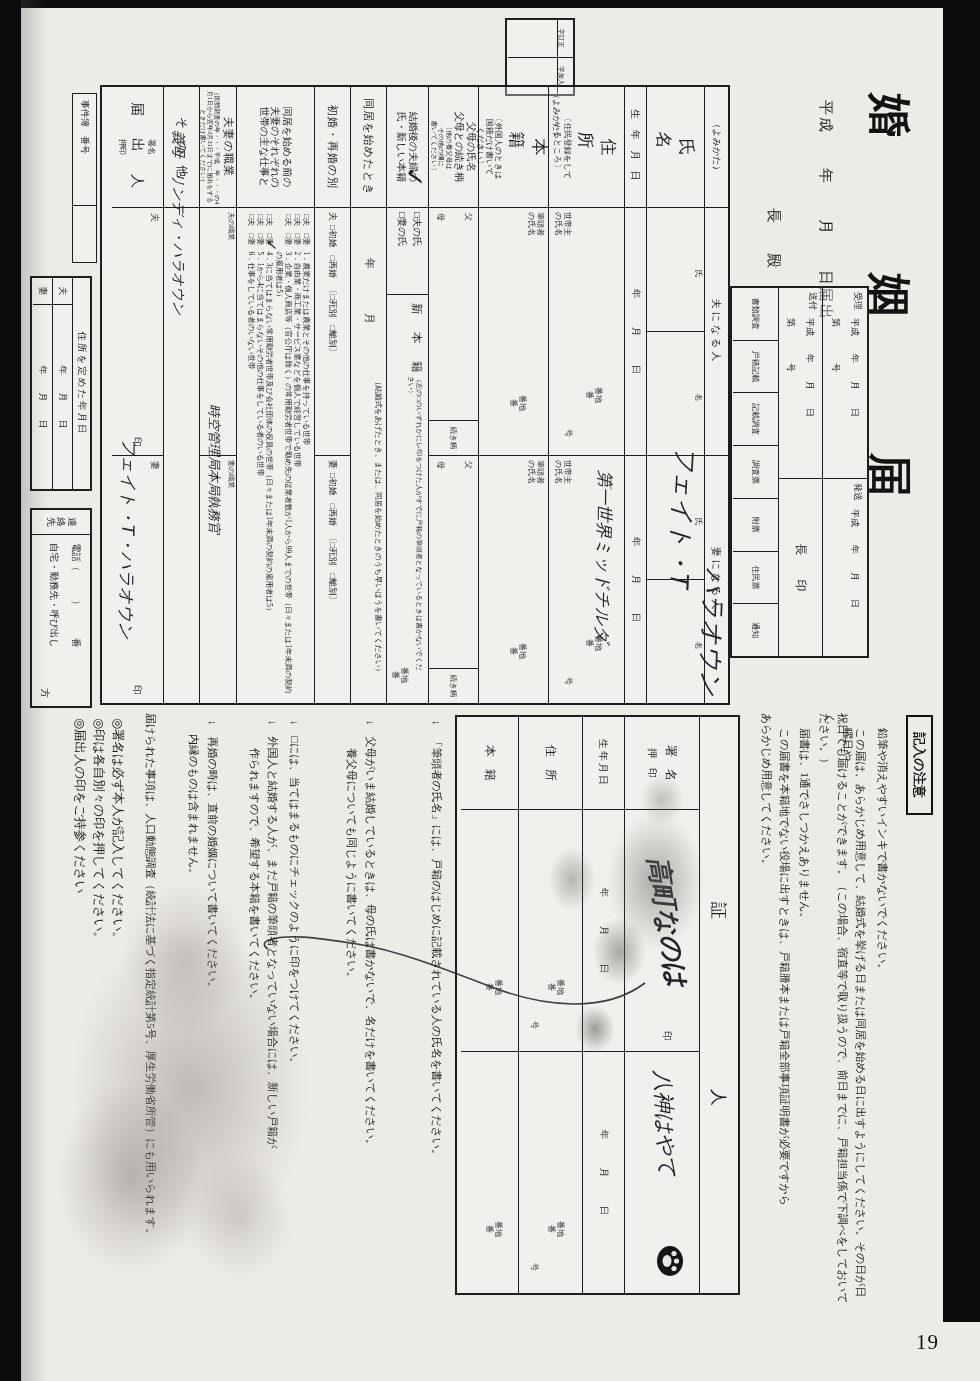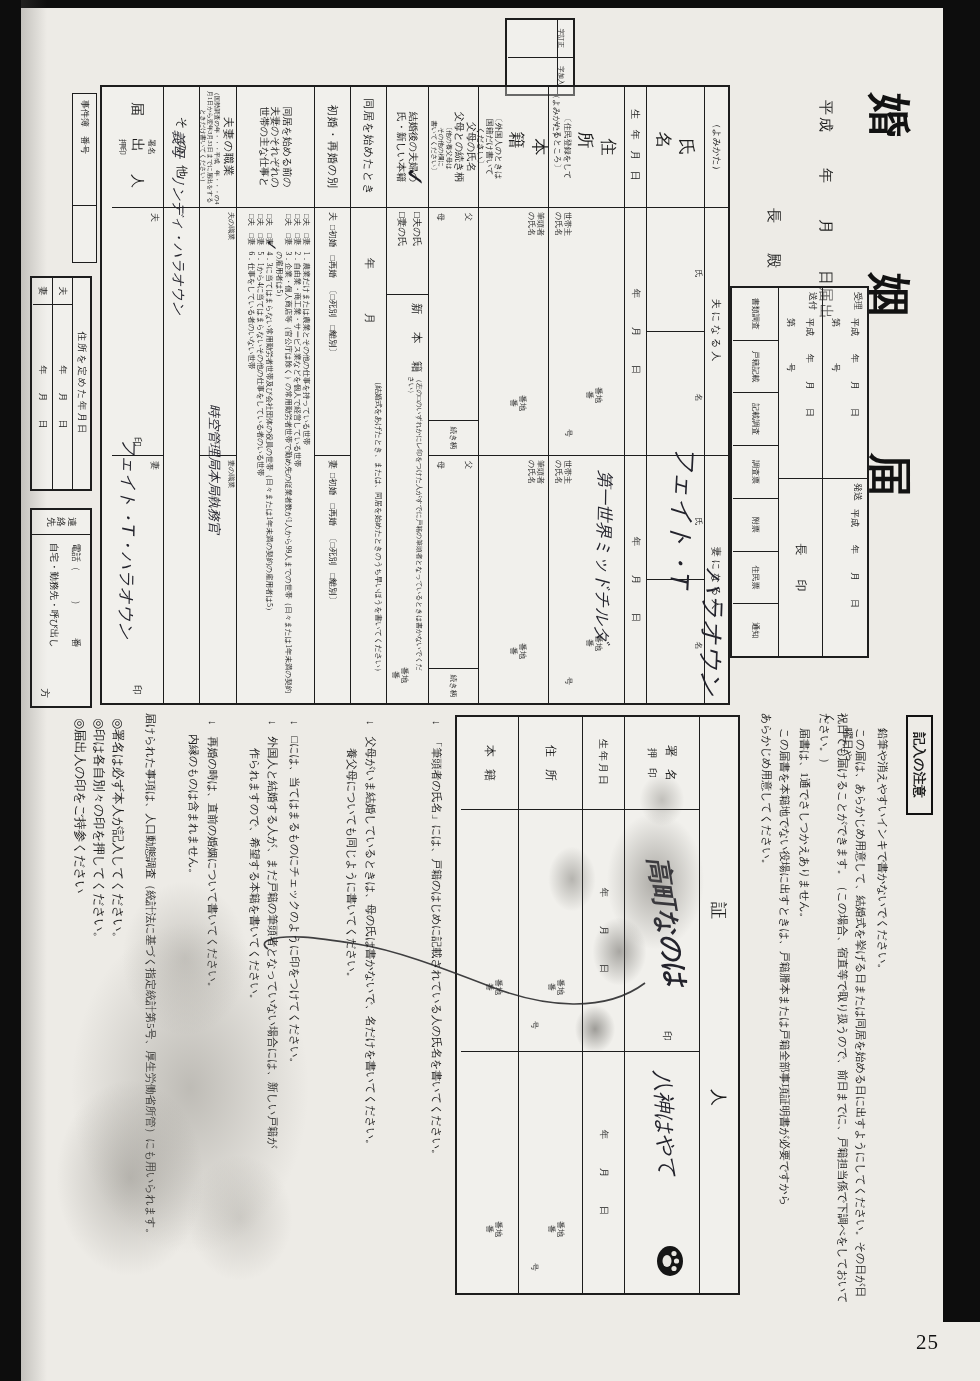--- a/index.html
+++ b/index.html
@@ -485,14 +485,14 @@
     <div class="stain" style="left:1030px;top:700px;width:280px;height:210px;background:radial-gradient(closest-side,rgba(110,107,100,.38),rgba(110,107,100,0) 70%);"></div>
     <div class="stain" style="left:840px;top:660px;width:220px;height:180px;background:radial-gradient(closest-side,rgba(120,117,110,.3),rgba(120,117,110,0) 70%);"></div>
     <div class="stain" style="left:1120px;top:620px;width:180px;height:150px;background:radial-gradient(closest-side,rgba(120,117,110,.25),rgba(120,117,110,0) 70%);"></div>
     <div class="stain" style="left:778px;top:212px;width:190px;height:135px;background:radial-gradient(closest-side,rgba(105,102,96,.5),rgba(105,102,96,0) 72%);"></div>
     <div class="stain" style="left:896px;top:278px;width:95px;height:75px;background:radial-gradient(closest-side,rgba(95,93,88,.5),rgba(95,93,88,0) 72%);"></div>
     <div class="stain" style="left:988px;top:312px;width:66px;height:56px;background:radial-gradient(closest-side,rgba(90,88,83,.55),rgba(90,88,83,0) 72%);"></div>
     <div class="stain" style="left:826px;top:330px;width:90px;height:66px;background:radial-gradient(closest-side,rgba(100,98,92,.42),rgba(100,98,92,0) 72%);"></div>
     <div class="stain" style="left:756px;top:242px;width:72px;height:62px;background:radial-gradient(closest-side,rgba(105,102,96,.35),rgba(105,102,96,0) 72%);"></div>
   </div>
 
-  <div id="page-number">25</div>
+  <div id="page-number">19</div>
 </div>
 
 </body></html>

